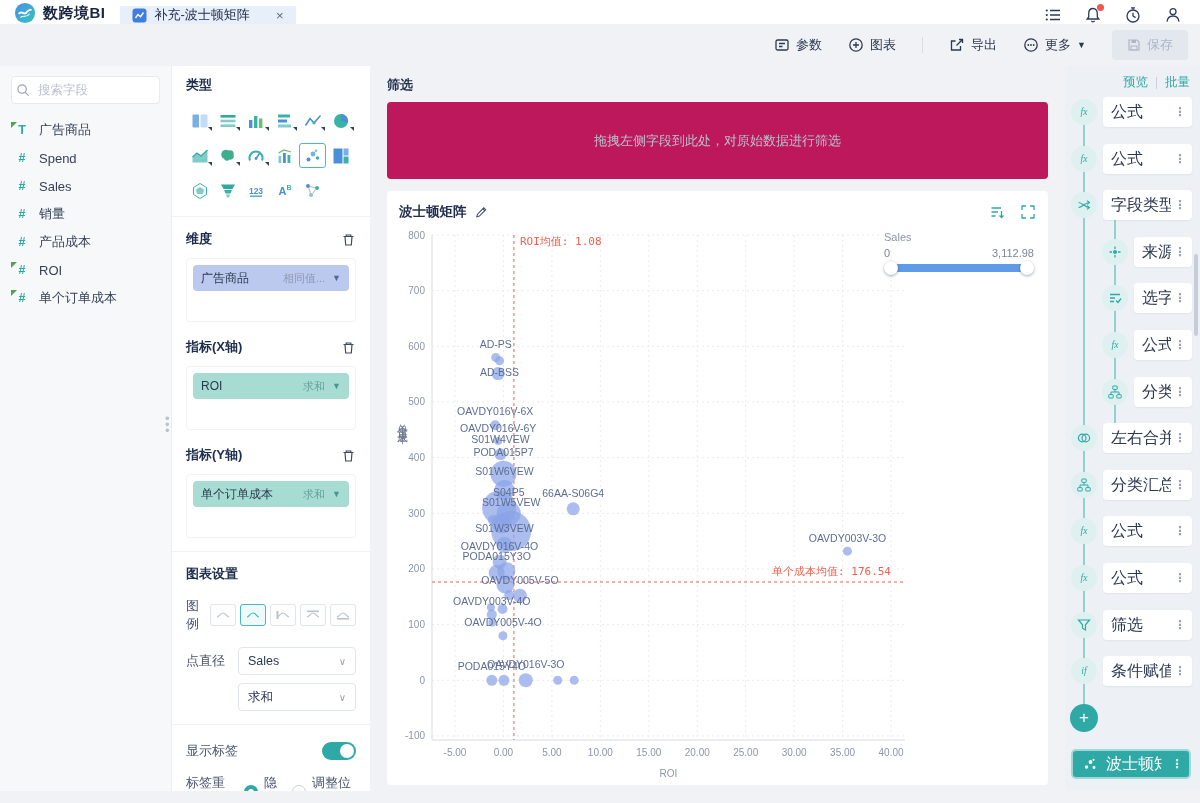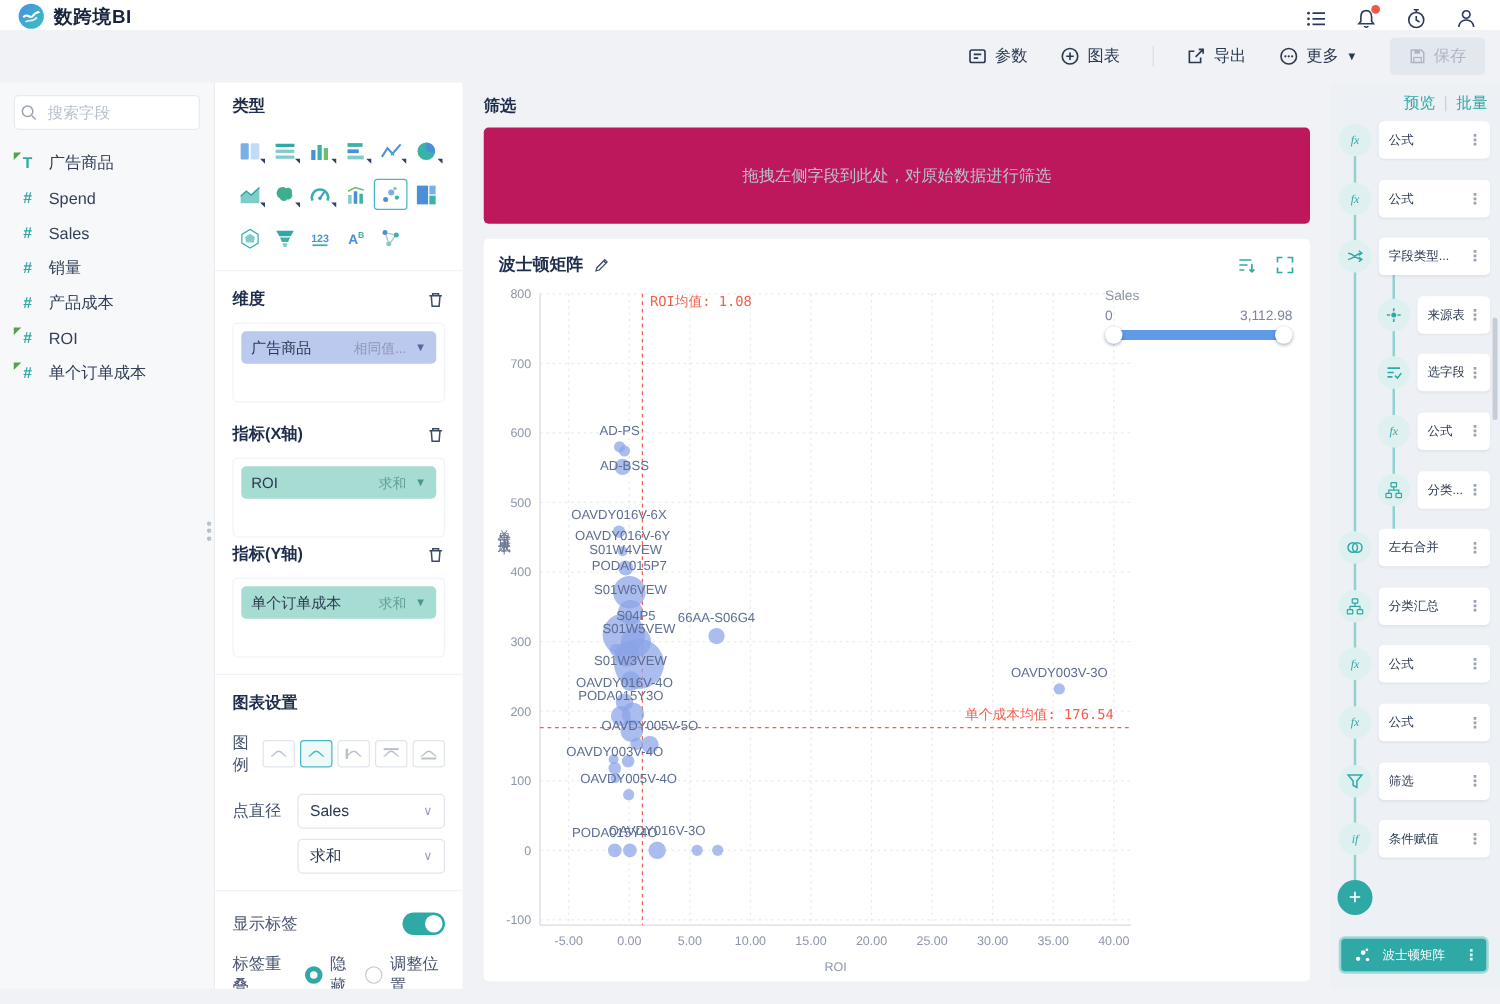--- a/index.html
+++ b/index.html
@@ -81,21 +81,21 @@
   .ptlbl{fill:#5d6d92;font-size:10.5px}
   
   .rightp{width:135px;background:#edf0f4;position:relative;font-size:12px;flex:none}
   .rp-links{position:absolute;top:8px;right:10px;display:flex;align-items:center;gap:8px;color:#2fa9a6;font-size:12.5px}
   .rp-sep{width:1px;height:12px;background:#c9d0da}
   .pl-line{position:absolute;width:2px;background:#8fd3d1}
   .pl-row{position:absolute;left:6px;right:8px;display:flex;align-items:center;gap:6px}
   .pl-ic{width:26px;height:26px;border-radius:50%;background:#def0ef;color:#2fa9a6;display:flex;align-items:center;justify-content:center;flex:none;cursor:pointer}
   .ind .pl-ic{margin-left:31px}
   .pl-card{flex:1;height:30px;background:#fff;border-radius:4px;display:flex;align-items:center;padding:0 3px 0 8px;box-shadow:0 1px 2px rgba(30,50,90,.06);cursor:pointer;min-width:0}
-  .pl-lb{flex:1;font-size:10px;color:#2b3950;white-space:nowrap;overflow:hidden}
+  .pl-lb{flex:1;font-size:16px;color:#2b3950;white-space:nowrap;overflow:hidden}
   .pl-dots{color:#9aa3b5;font-weight:bold;padding:0 3px;flex:none;cursor:pointer}
   .add-btn{position:absolute;left:5px;top:638px;width:28px;height:28px;border-radius:50%;background:#2fa9a6;color:#fff;font-size:17px;display:flex;align-items:center;justify-content:center;cursor:pointer;z-index:2}
   .sel-node{position:absolute;left:6px;right:9px;top:683px;height:30px;background:#2fa9a6;border:2px solid #9ed9d7;border-radius:5px;display:flex;align-items:center;gap:6px;padding:0 3px 0 7px;color:#fff;box-sizing:border-box;cursor:pointer;z-index:2}
   .sel-node .pl-lb{color:#fff}
   .sel-node .pl-dots{color:#dff3f2}
   .scrollbar{position:absolute;right:2px;top:188px;width:4px;height:82px;background:#c7cdd8;border-radius:2px;cursor:pointer}
 </style>
 </head>
 <body>
 
@@ -106,20 +106,28 @@
           <linearGradient id="lg" x1="0" y1="0" x2="1" y2="1">
         <stop offset="0" stop-color="#4a8fe2"></stop>
             <stop offset="1" stop-color="#35c3c0"></stop>
           </linearGradient>
         </defs>
       <circle cx="12" cy="12" r="11" fill="url(#lg)"></circle>
       <path d="M5 13 C9 8 11 16 14 11 C16 8 18 9 19 8" stroke="#fff" stroke-width="2" fill="none"></path>
       <path d="M7 17 C10 14 13 18 17 13" stroke="#d6f4f3" stroke-width="1.5" fill="none"></path>
     </svg>
     <span class="logo-text">数跨境BI</span>
+  </div>
+  <div class="tab">
+    <svg width="15" height="15" viewBox="0 0 15 15">
+      <rect x="0.5" y="0.5" width="14" height="14" rx="3" fill="#3f7de0"></rect>
+      <path d="M3.5 10 L6 6.5 L8.5 8.7 L11.5 4.5" stroke="#fff" stroke-width="1.4" fill="none"></path>
+    </svg>
+    <span>补充-波士顿矩阵</span>
+    <span class="tab-close">×</span>
   </div>
   <div class="top-icons">
     <span class="tico">
       <svg width="18" height="18" viewBox="0 0 18 18">
           <path d="M6 4.5 H16 M6 9 H16 M6 13.5 H16" stroke="#2b3a5c" stroke-width="1.4"></path>
           <circle cx="2.8" cy="4.5" r="1.1" fill="#2b3a5c"></circle>
           <circle cx="2.8" cy="9" r="1.1" fill="#2b3a5c"></circle>
           <circle cx="2.8" cy="13.5" r="1.1" fill="#2b3a5c"></circle>
         </svg>
     </span>
@@ -370,21 +378,21 @@
         </svg>
     </div>
     <div class="drop-box">
       <div class="pill pill-met">
         <span>ROI</span>
         <span class="pill-mode">求和</span>
         <span class="pill-caret">▼</span>
       </div>
     </div>
 
-    <div class="sec-head" style="margin-top:4px">
+    <div class="sec-head" style="margin-top:16px">
       <span class="sec-title">指标(Y轴)</span>
       <svg width="15" height="15" viewBox="0 0 15 15">
           <path d="M2.5 4.5 H12.5 M5.2 4.5 V3 H9.8 V4.5 M4 4.5 L4.7 13 H10.3 L11 4.5" stroke="#3c4a66" stroke-width="1.2" fill="none"></path>
         </svg>
     </div>
     <div class="drop-box">
       <div class="pill pill-met">
         <span>单个订单成本</span>
         <span class="pill-mode">求和</span>
         <span class="pill-caret">▼</span>

